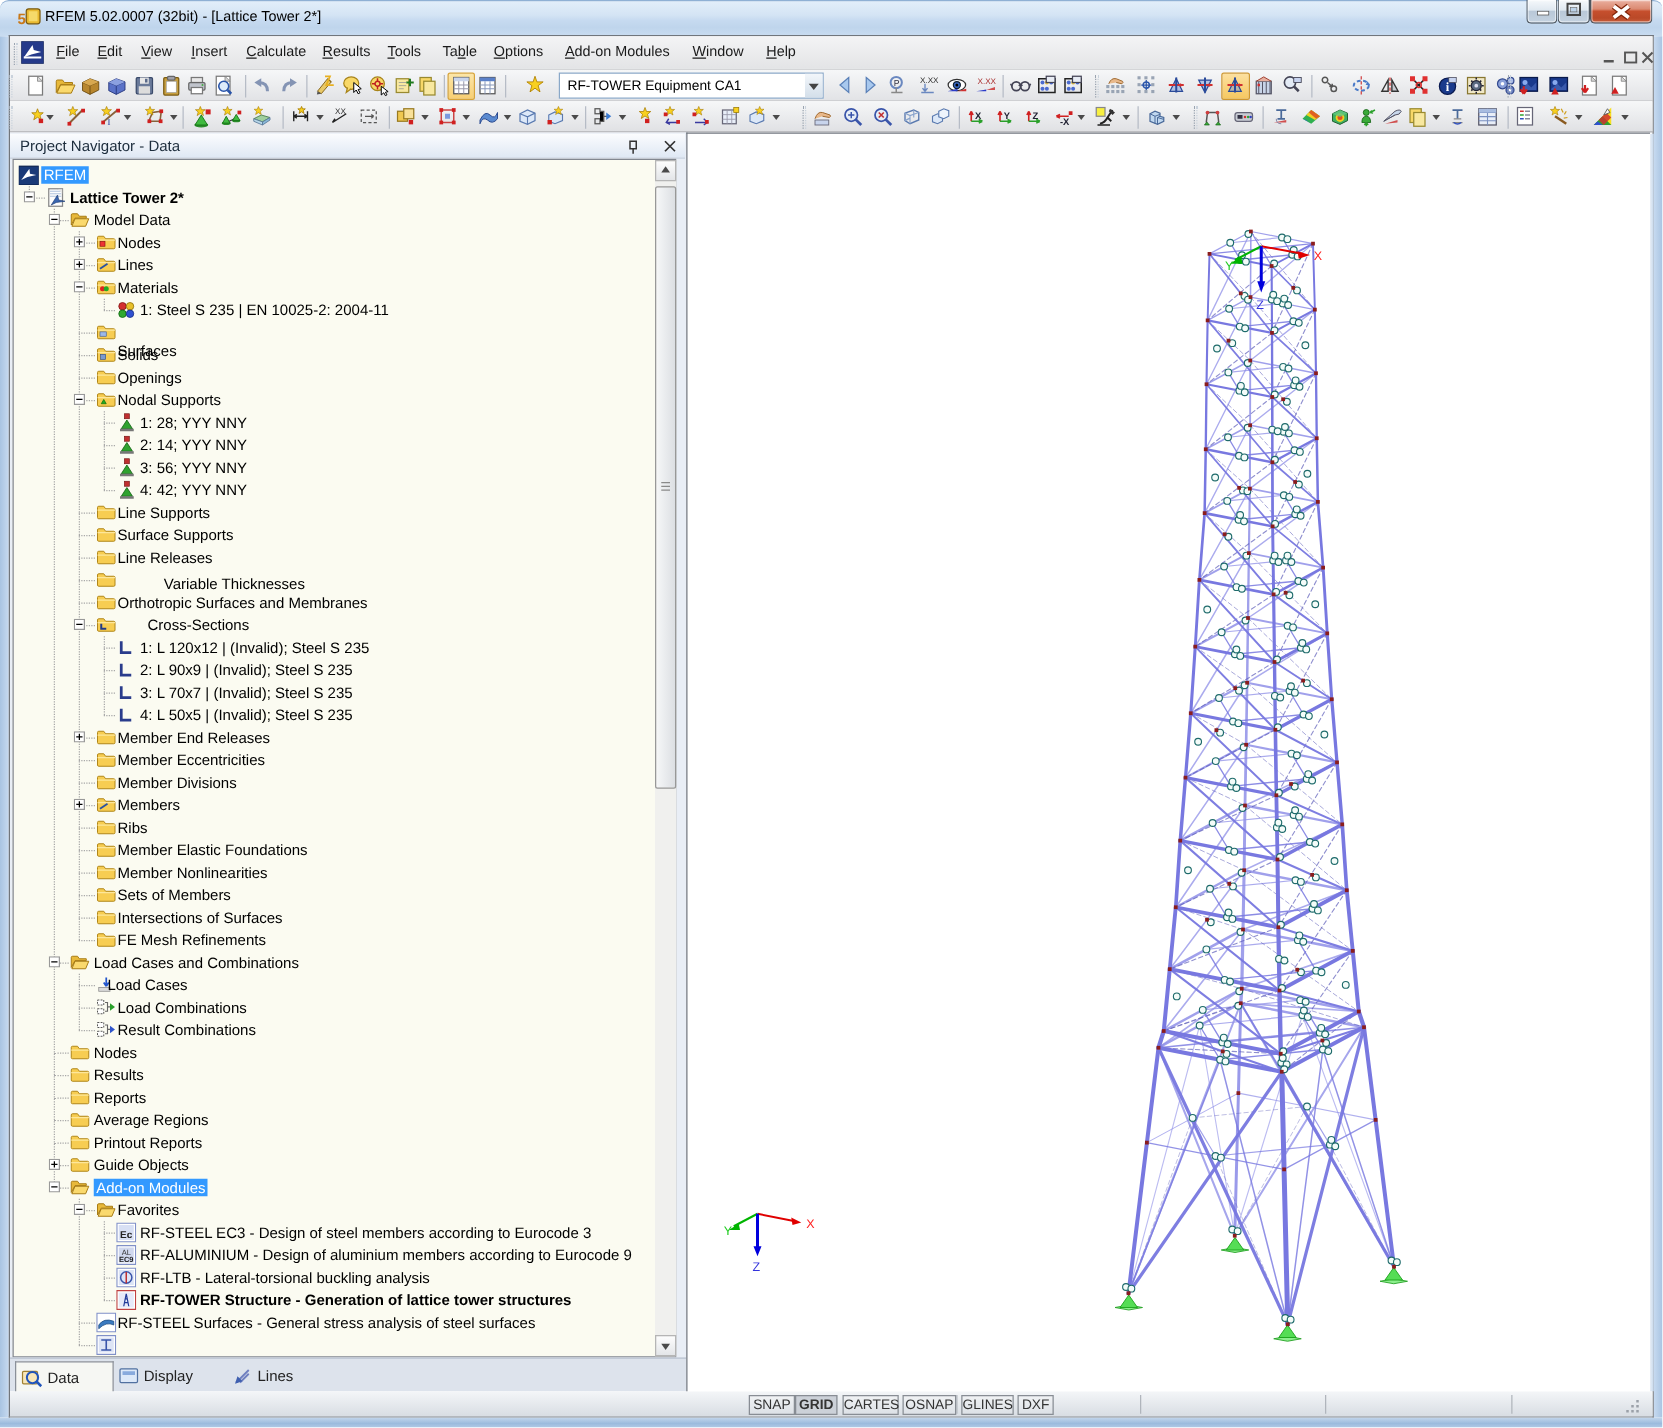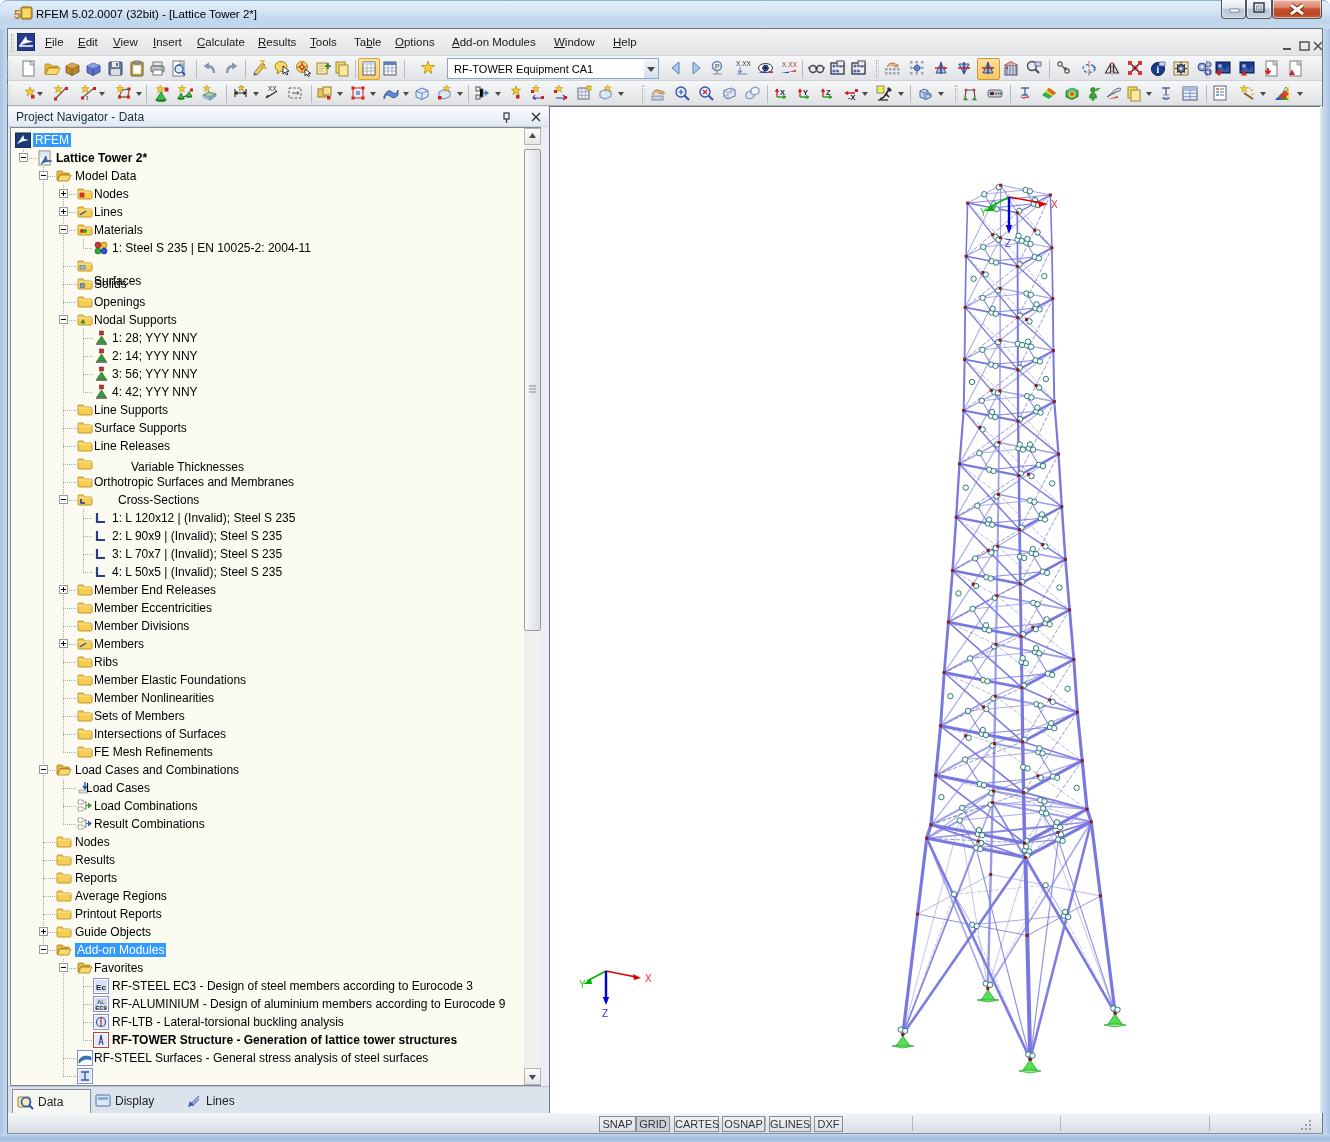--- a/index.html
+++ b/index.html
@@ -1139,21 +1139,21 @@
 <div class="tab" style="left:178px;width:70px">
       <svg style="position:absolute;left:0px;top:4px" width="18" height="16">
         <path d="M3 13 L13 3 M6 13 L13 6" stroke="#7080c0" stroke-width="1.5"></path>
         <path d="M2 14 L8 12 L4 8 Z" fill="#4060b0"></path>
       </svg>
       <span style="position:absolute;left:20px;top:5px">Lines</span>
     </div>
 </div>
 <div id="statusbar" class="abs">
 <div class="sbtn" style="left:591px;width:37px;">SNAP</div>
-<div class="sbtn" style="left:628px;width:34px;background:#ccd1d8;">GRID</div>
+<div class="sbtn" style="left:628px;width:34px;background:#ccd1d8;font-weight:bold;">GRID</div>
 <div class="sbtn" style="left:666px;width:45px;">CARTES</div>
 <div class="sbtn" style="left:714px;width:43px;">OSNAP</div>
 <div class="sbtn" style="left:761px;width:42px;">GLINES</div>
 <div class="sbtn" style="left:806px;width:29px;">DXF</div>
 <div class="abs" style="left:757px;top:3px;width:1px;height:15px;background:#b0b5bc"></div>
 <div class="abs" style="left:904px;top:3px;width:1px;height:15px;background:#b0b5bc"></div>
 <div class="abs" style="left:1052px;top:3px;width:1px;height:15px;background:#b0b5bc"></div>
 <div class="abs" style="left:1201px;top:3px;width:1px;height:15px;background:#b0b5bc"></div>
 <svg class="abs" style="left:1292px;top:7px" width="14" height="12">
       <g fill="#9aa0a8">

